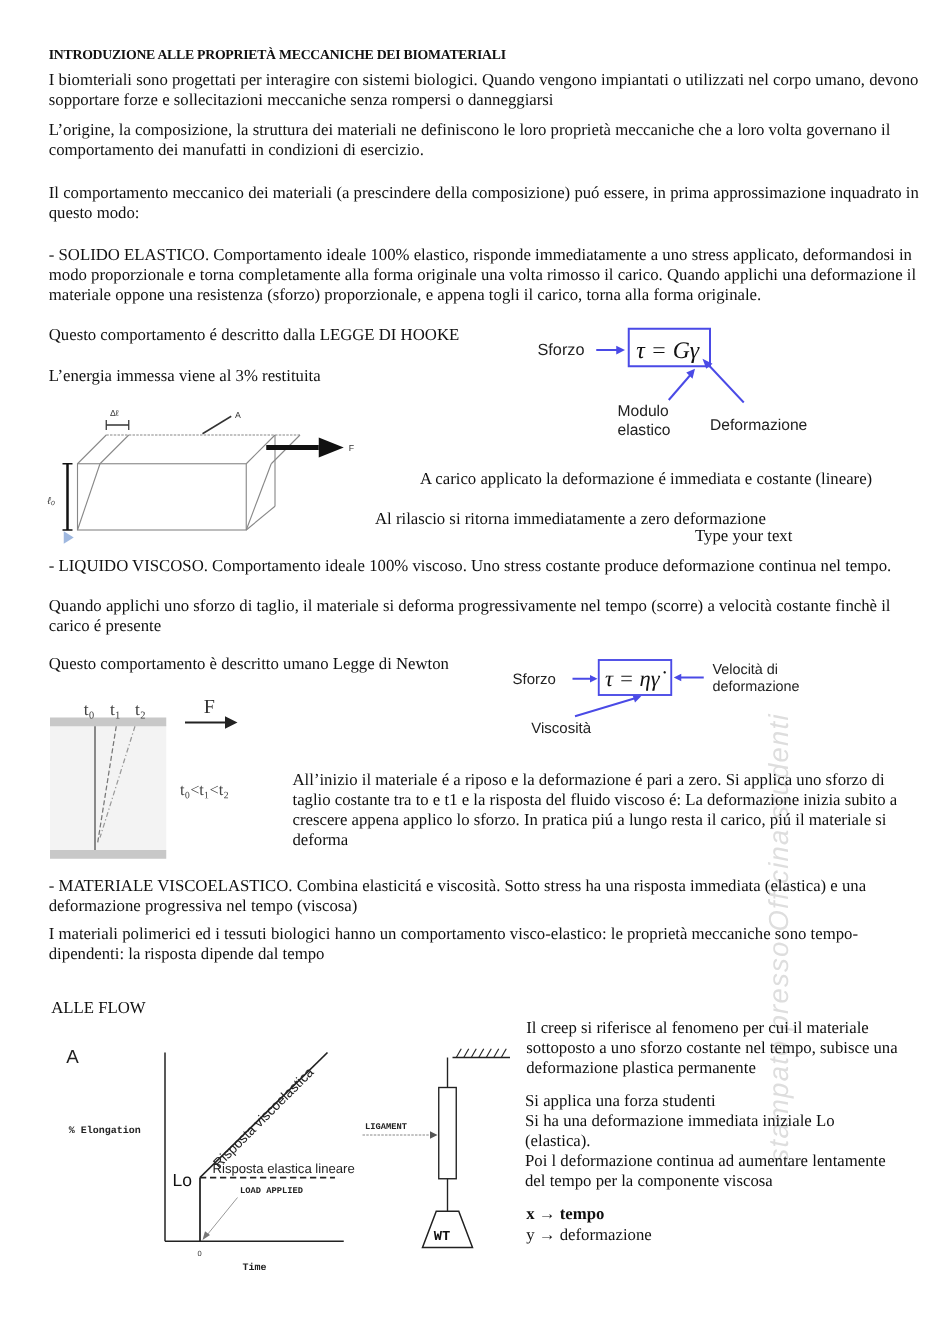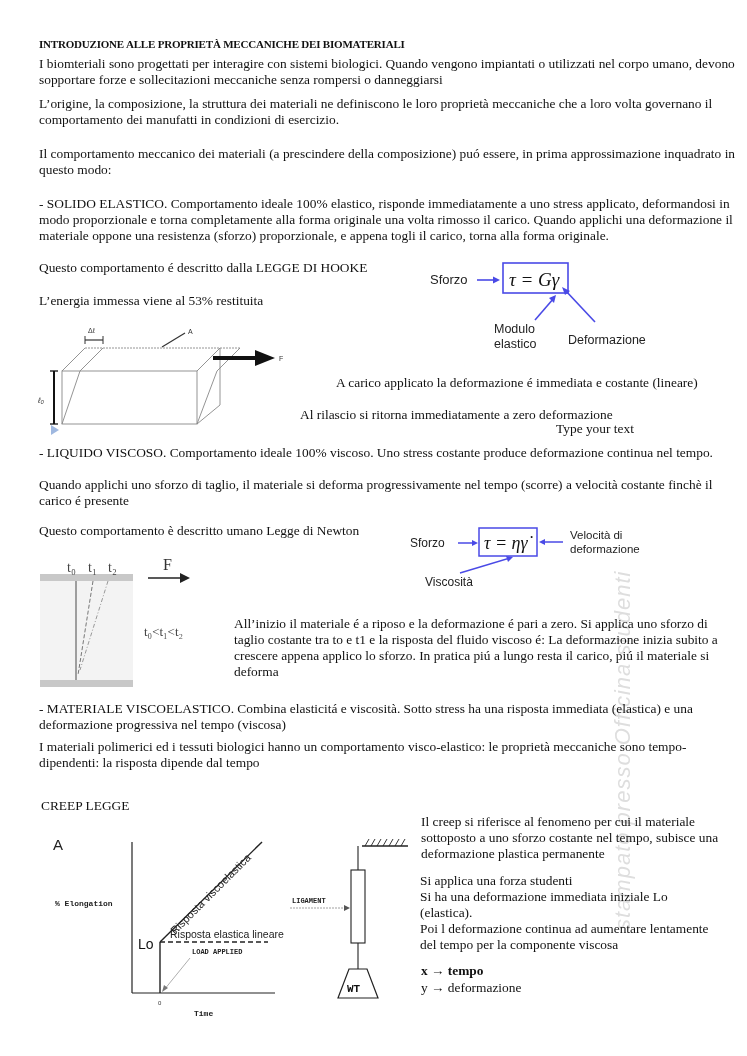--- a/index.html
+++ b/index.html
@@ -18,21 +18,21 @@
 
 <div class="watermark">stampato presso Officina studenti</div>
 
 <div class="p title" style="top:36px;">INTRODUZIONE ALLE PROPRIETÀ MECCANICHE DEI BIOMATERIALI</div>
 <div class="p" style="top:56px;">I biomteriali sono progettati per interagire con sistemi biologici. Quando vengono impiantati o utilizzati nel corpo umano, devono sopportare forze e sollecitazioni meccaniche senza rompersi o danneggiarsi</div>
 <div class="p" style="top:96px;">L’origine, la composizione, la struttura dei materiali ne definiscono le loro proprietà meccaniche che a loro volta governano il comportamento dei manufatti in condizioni di esercizio.</div>
 <div class="p" style="top:146px;">Il comportamento meccanico dei materiali (a prescindere della composizione) puó essere, in prima approssimazione inquadrato in questo modo:</div>
 
 <div class="p" style="top:196px;">- SOLIDO ELASTICO. Comportamento ideale 100% elastico, risponde immediatamente a uno stress applicato, deformandosi in modo proporzionale e torna completamente alla forma originale una volta rimosso il carico. Quando applichi una deformazione il materiale oppone una resistenza (sforzo) proporzionale, e appena togli il carico, torna alla forma originale.</div>
 <div class="p" style="top:260px; width:370px;">Questo comportamento é descritto dalla LEGGE DI HOOKE</div>
-<div class="p" style="top:293px; width:370px;">L’energia immessa viene al 53% restituita</div>
+<div class="p" style="top:293px; width:370px;">L’energia immessa viene al 3% restituita</div>
 
 <svg class="abs" style="left:420px; top:258px;" width="290" height="95">
   <text x="10" y="26" font-size="13" fill="#222">Sforzo</text>
   <line x1="57" y1="22" x2="78" y2="22" stroke="#4a4ae6" stroke-width="1.6"></line>
   <polygon points="80,22 73,18.5 73,25.5" fill="#4a4ae6"></polygon>
   <rect x="83" y="5" width="65" height="30" fill="none" stroke="#4a4ae6" stroke-width="1.6"></rect>
   <text x="89" y="28" font-size="19" font-style="italic" style="font-family:'Liberation Serif',serif" fill="#111">τ = Gγ</text>
   <line x1="115" y1="62" x2="134" y2="40" stroke="#4a4ae6" stroke-width="1.6"></line>
   <polygon points="136,37 129,40 134,45" fill="#4a4ae6"></polygon>
   <line x1="175" y1="64" x2="145" y2="32" stroke="#4a4ae6" stroke-width="1.6"></line>
@@ -108,21 +108,21 @@
   <line x1="118" y1="33" x2="152" y2="33" stroke="#222" stroke-width="1.6"></line>
   <polygon points="160,33 150,28 150,38" fill="#222"></polygon>
   <text x="114" y="91" font-size="13" style="font-family:'Liberation Serif',serif" fill="#444">t₀&lt;t₁&lt;t₂</text>
 </svg>
 
 <div class="abs" style="left:234px; top:616px; width:490px;">All’inizio il materiale é a riposo e  la deformazione é pari a zero. Si applica uno sforzo di taglio costante tra to e t1 e la risposta del fluido viscoso é: La deformazione inizia subito a crescere appena applico lo sforzo. In pratica piú a lungo resta il carico, piú il materiale si deforma</div>
 
 <div class="p" style="top:701px;">- MATERIALE VISCOELASTICO. Combina elasticitá e viscosità. Sotto stress ha una risposta immediata (elastica) e una deformazione progressiva nel tempo (viscosa)</div>
 <div class="p" style="top:739px;">I materiali polimerici ed i tessuti biologici hanno un comportamento visco-elastico: le proprietà meccaniche sono tempo- dipendenti: la risposta dipende dal tempo</div>
 
-<div class="abs" style="left:41px; top:798px;">CREEP LEGGE</div>
+<div class="abs" style="left:41px; top:798px;">ALLE FLOW</div>
 
 <svg class="abs" style="left:40px; top:830px;" width="370" height="190">
   <text x="13" y="20" font-size="15" fill="#222">A</text>
   <text x="15" y="76" font-size="8" font-weight="bold" style="font-family:'Liberation Mono',monospace" fill="#222">% Elongation</text>
   <line x1="92" y1="12" x2="92" y2="163" stroke="#222" stroke-width="1.2"></line>
   <line x1="92" y1="163" x2="235" y2="163" stroke="#222" stroke-width="1.2"></line>
   <text x="118" y="175" font-size="6" fill="#333">0</text>
   <text x="154" y="186" font-size="8" font-weight="bold" style="font-family:'Liberation Mono',monospace" fill="#222">Time</text>
   <line x1="120" y1="163" x2="120" y2="112" stroke="#222" stroke-width="1.4"></line>
   <line x1="120" y1="112" x2="222" y2="12" stroke="#222" stroke-width="1.4"></line>

